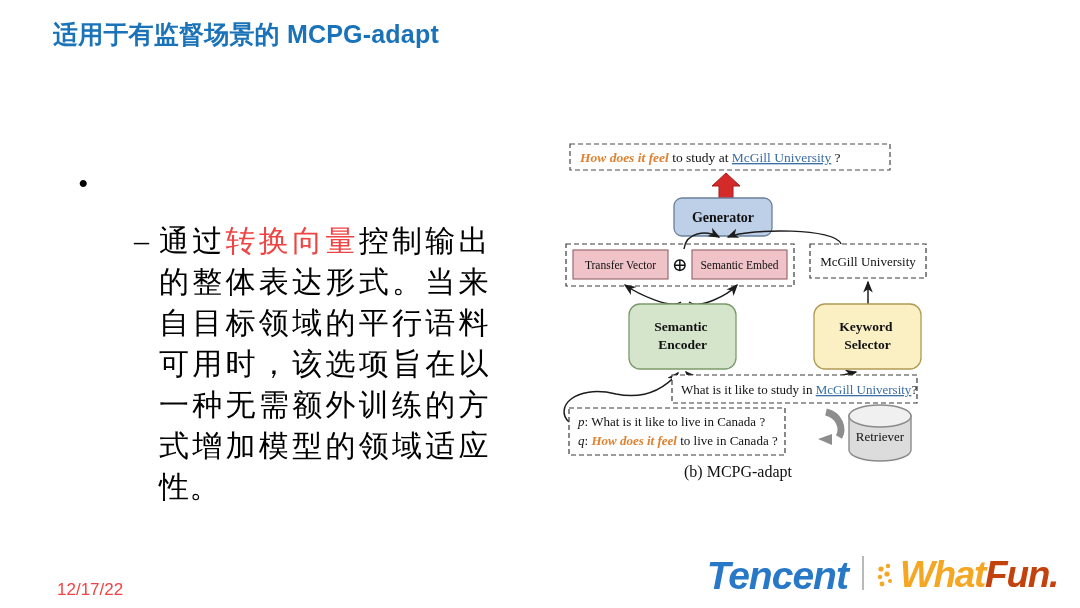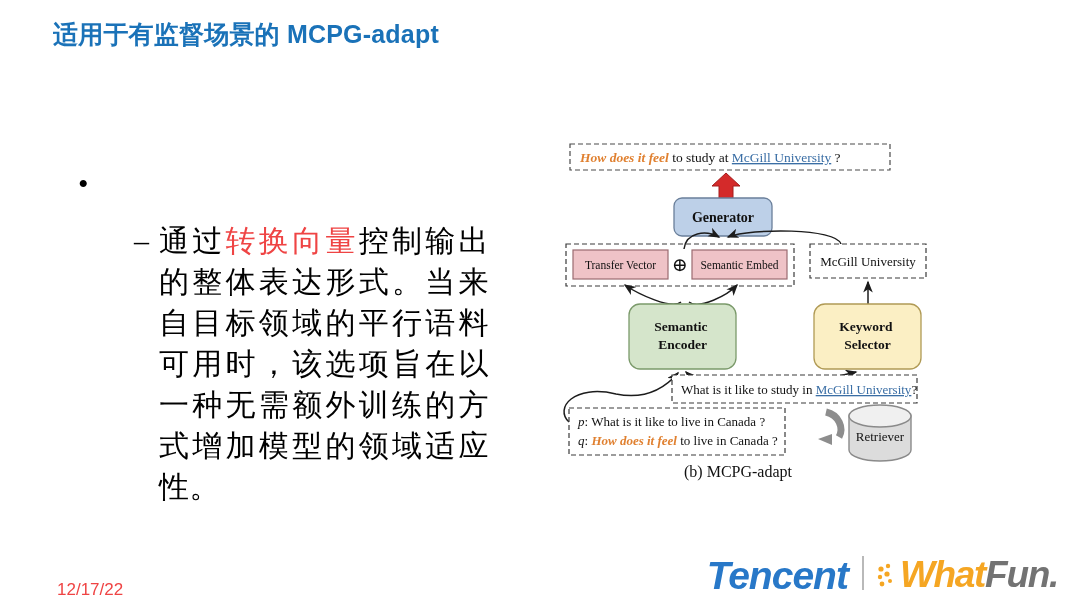--- a/index.html
+++ b/index.html
@@ -133,21 +133,21 @@
   #datafun-dots { margin-right: 2px; }
   #datafun-text {
     font-family: "Liberation Sans", sans-serif;
     font-size: 37px;
     font-weight: bold;
     font-style: italic;
     color: #f5a623;
     letter-spacing: -1.3px;
     line-height: 38px;
   }
-  #datafun-text .dfn-red { color: #737373; }
+  #datafun-text .dfn-red { color: #c2410c; }
 </style>
 </head>
 <body>
 
 <div id="slide">
 
   <div id="slide-title">适用于有监督场景的 MCPG-adapt</div>
 
   <div id="body-block">
     <div class="lvl1">

